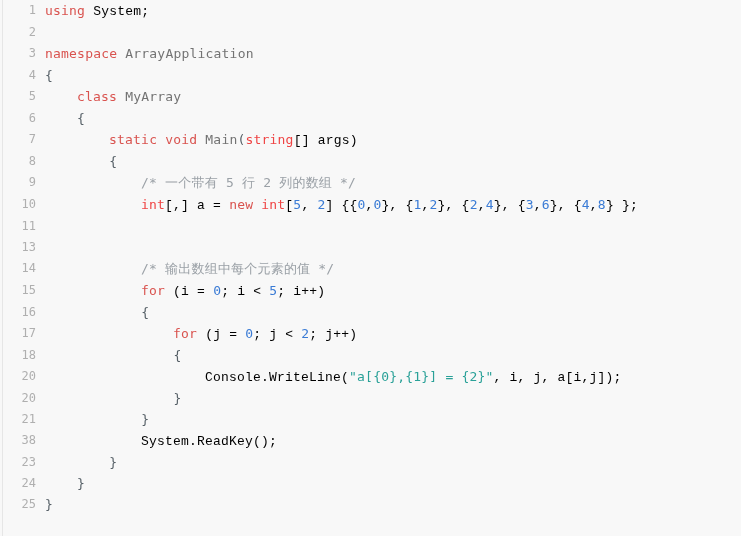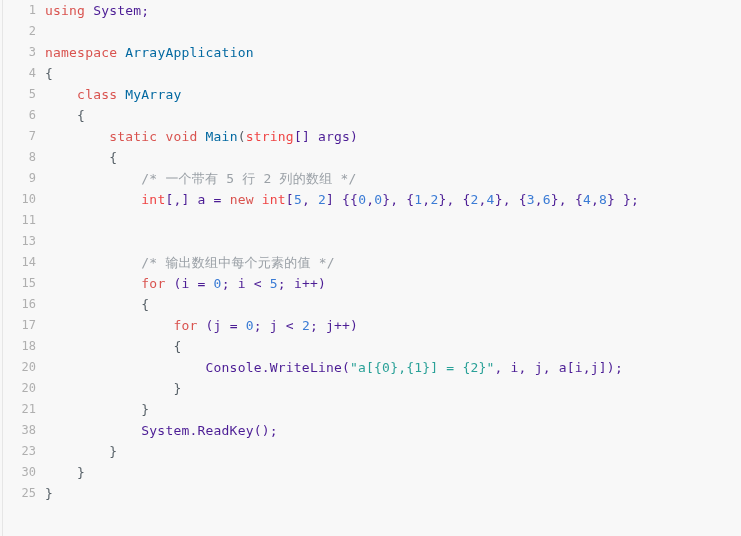--- a/index.html
+++ b/index.html
@@ -53,25 +53,25 @@
     font-size: 13px;
     line-height: 21px;
     vertical-align: top;
     white-space: pre;
     color: #333333;
     font-family: "DejaVu Sans Mono", "Liberation Mono", monospace;
     letter-spacing: 0.2px;
   }
   .tok-kw      { color: #d9534f; }
   .tok-type    { color: #ef4444; }
-  .tok-cls     { color: #0369a1; }
+  .tok-cls     { color: #737373; }
   .tok-num     { color: #3a7bd5; }
   .tok-str     { color: #2aa198; }
   .tok-com     { color: #9aa0a6; }
-  .tok-plain   { color: #4c1d95; }
+  .tok-plain   { color: #000000; font-family: Liberation Mono, monospace; }
   .tok-punct   { color: #555f66; }
 </style>
 </head>
 <body>
 
 <div id="code-viewer">
   <div id="gutter-rule"></div>
   <table class="code-table">
     <tbody id="code-body">
         <tr class="code-row">
@@ -156,21 +156,21 @@
         </tr>
         <tr class="code-row">
           <td class="ln">38</td>
           <td class="lc"><span class="tok-plain">            System.ReadKey();</span></td>
         </tr>
         <tr class="code-row">
           <td class="ln">23</td>
           <td class="lc"><span class="tok-punct">        }</span></td>
         </tr>
         <tr class="code-row">
-          <td class="ln">30</td>
+          <td class="ln">24</td>
           <td class="lc"><span class="tok-punct">    }</span></td>
         </tr>
         <tr class="code-row">
           <td class="ln">25</td>
           <td class="lc"><span class="tok-punct">}</span></td>
         </tr>
       </tbody>
   </table>
 </div>
 

